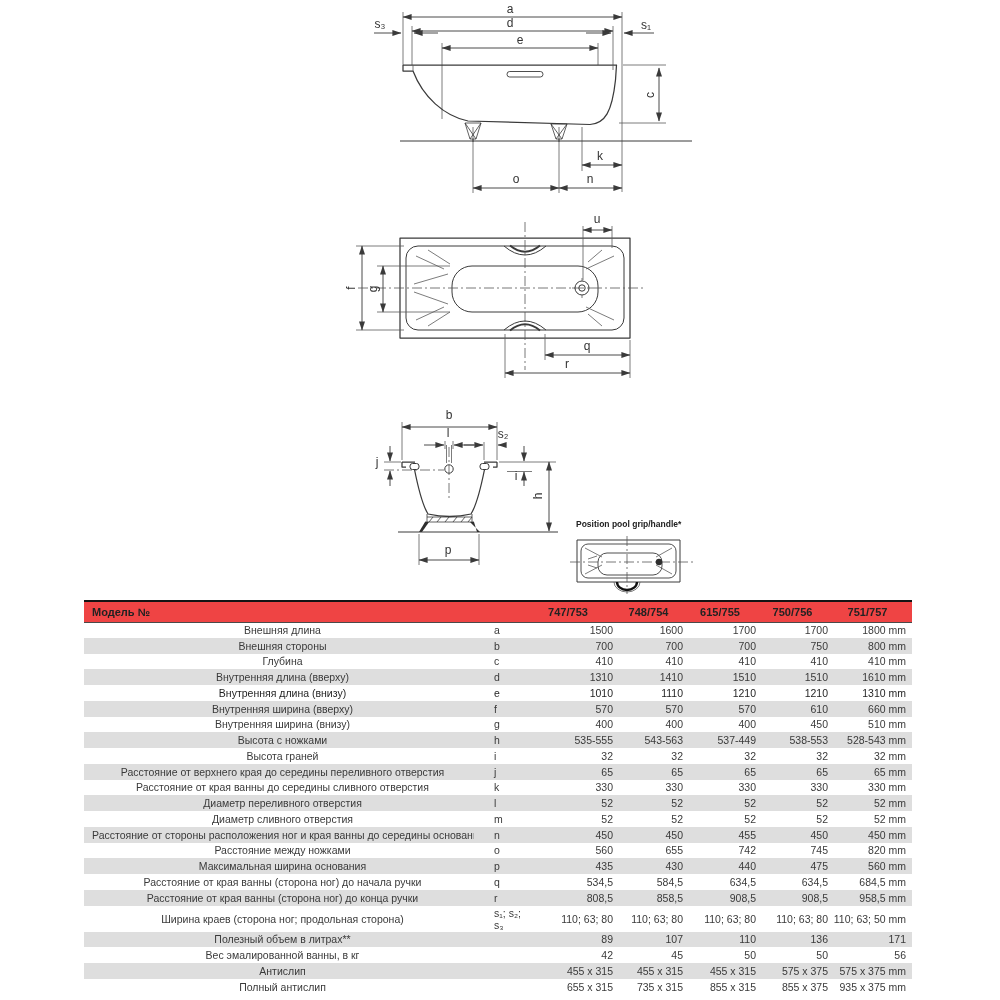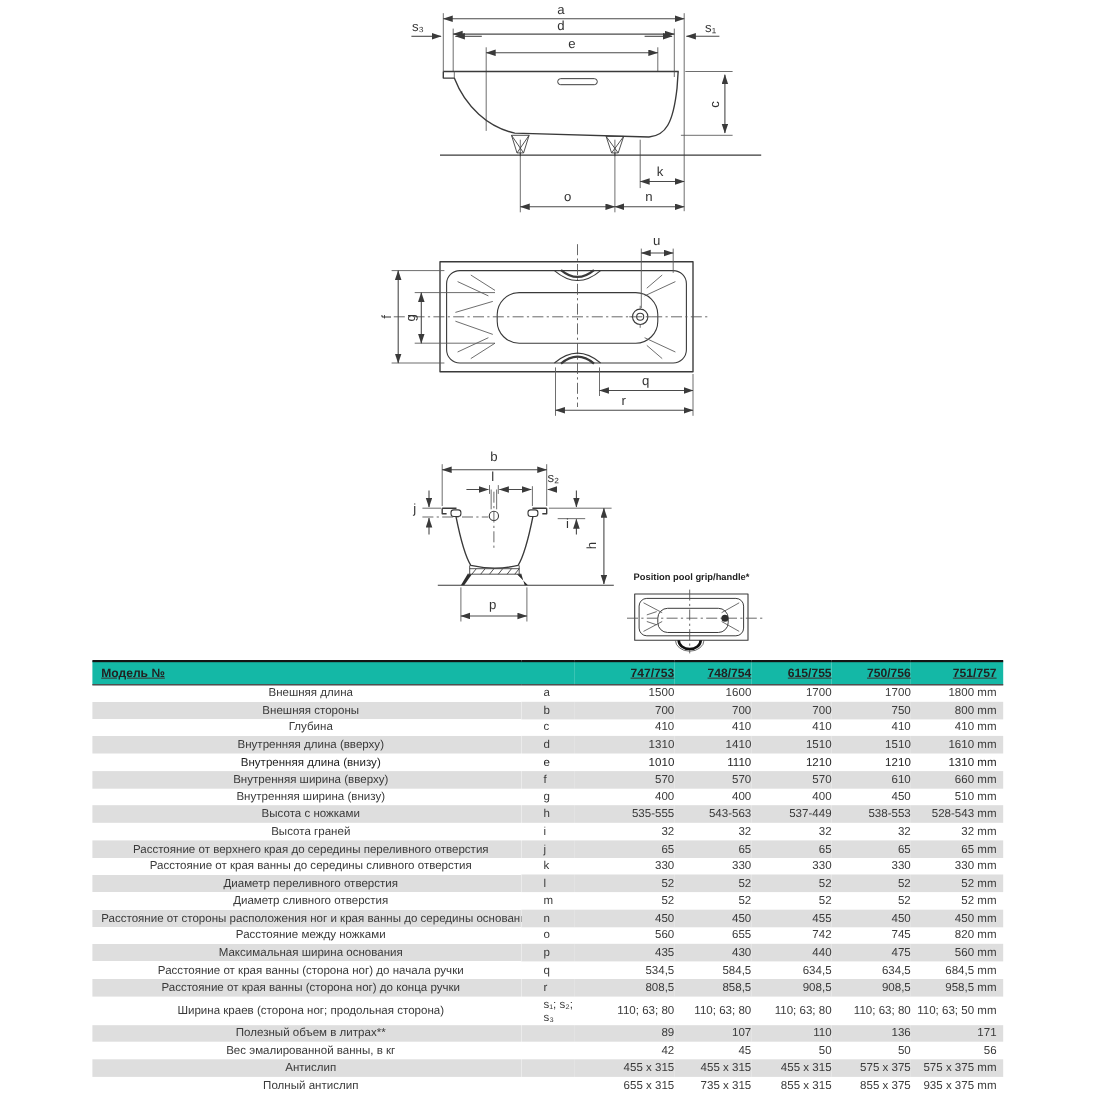--- a/index.html
+++ b/index.html
@@ -15,27 +15,27 @@
   .dim{stroke:#4a4a4a;stroke-width:1;fill:none;}
   .cl{stroke:#555;stroke-width:0.8;fill:none;stroke-dasharray:10 3 2 3;}
   .hatch{stroke:#3a3a3a;stroke-width:0.8;fill:none;}
   .darkfill{fill:#2e2e2e;stroke:none;}
   
   table.spec{
     position:absolute;left:84px;top:600px;width:828px;
     border-collapse:collapse;table-layout:fixed;
     font-size:10.5px;color:#3a3a3a;
   }
-  table.spec thead tr{height:21px;background:#14b8a6;text-decoration:underline;}
+  table.spec thead tr{height:21px;background:#ef4444;}
   table.spec thead th{
     border-top:2px solid #141414;border-bottom:1px solid #4a4a4a;
     font-size:11px;font-weight:bold;color:#222;
   }
   th.model{text-align:left;padding-left:8px;}
-  th.colh{text-align:right;padding-right:0;}
+  th.colh{padding-right:0;}
   th.colh.last{padding-right:6px;}
   tbody tr{height:15.75px;}
   tbody tr:nth-child(even){background:#dedede;}
   tbody tr.boldrow{font-weight:normal;color:#1e1e1e;}
   td.c-label{text-align:center;padding-left:8px;overflow:hidden;white-space:nowrap;}
   td.c-letter{text-align:left;padding-left:20px;}
   td.c-v{text-align:right;padding-right:0;white-space:nowrap;}
   td.c-v.last{padding-right:6px;}
   .mini-title{font-size:8.5px;font-weight:bold;fill:#222;}
 </style>

